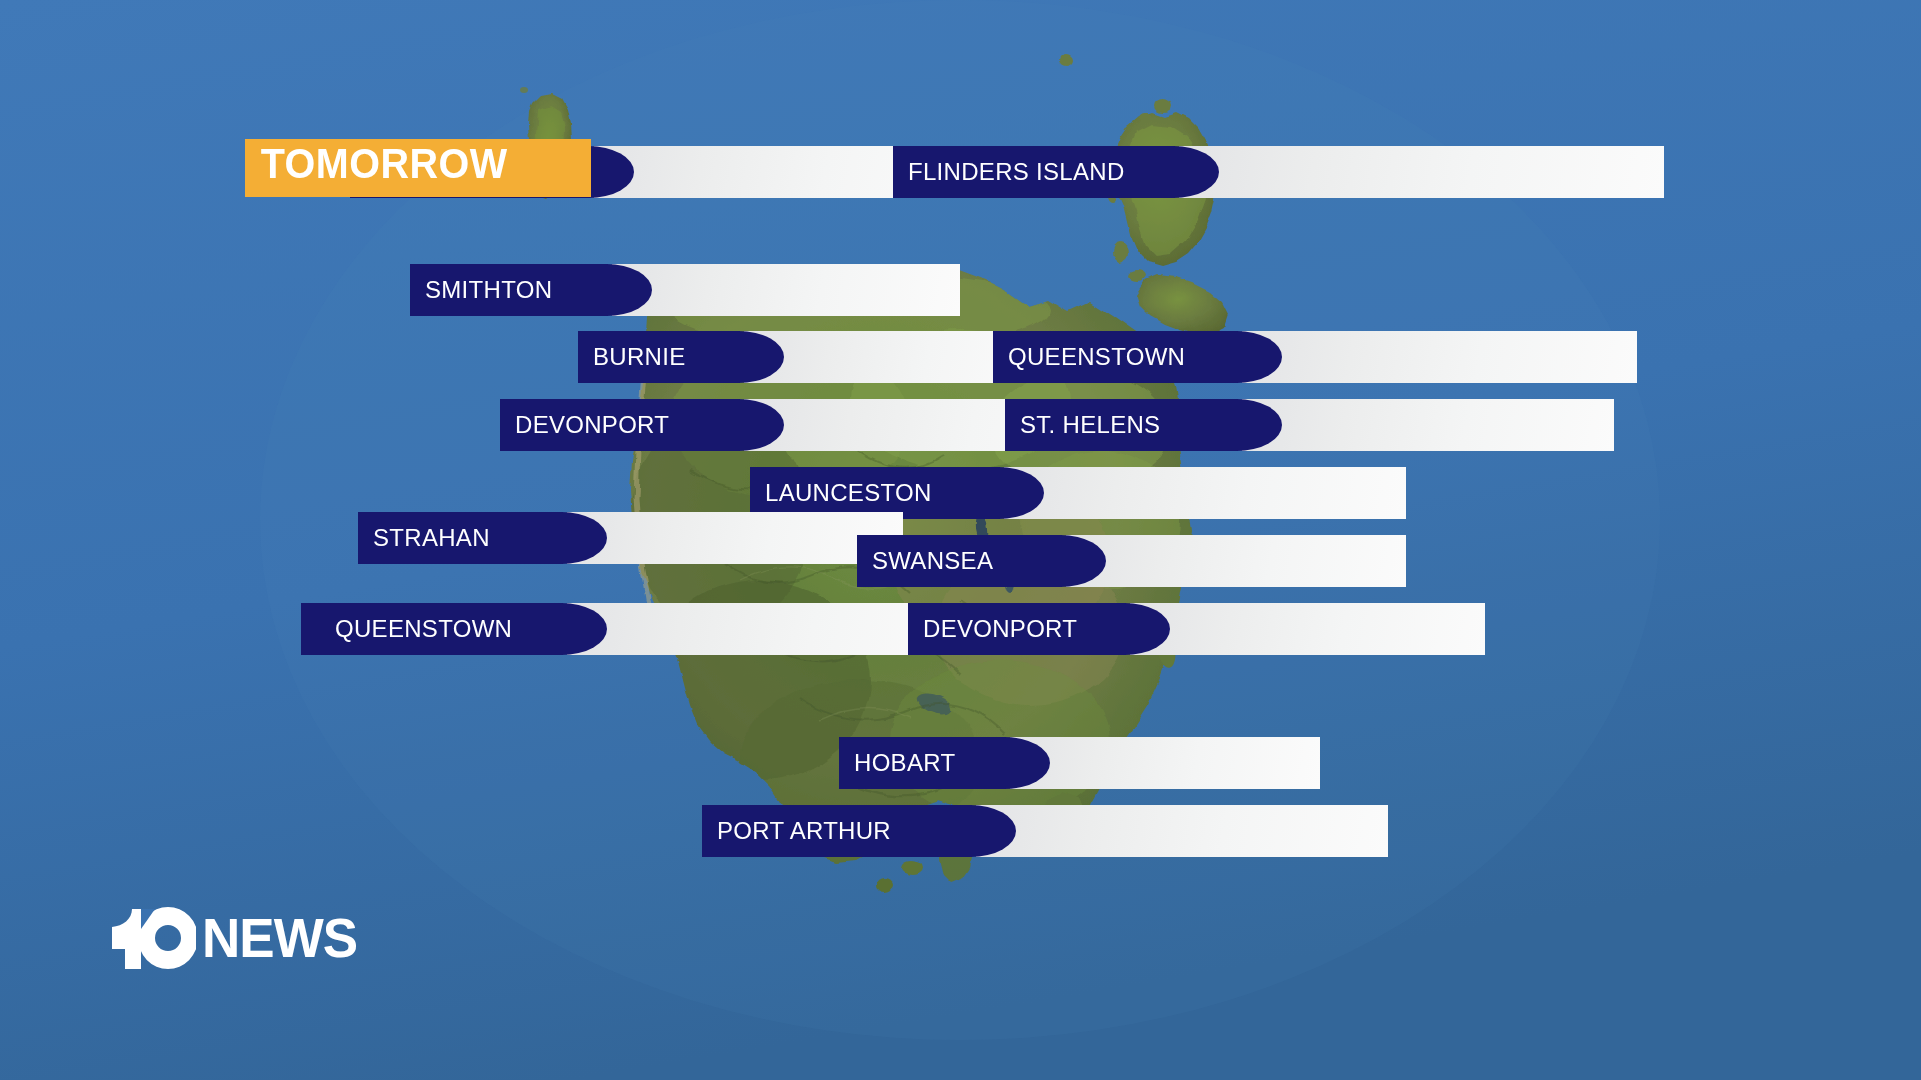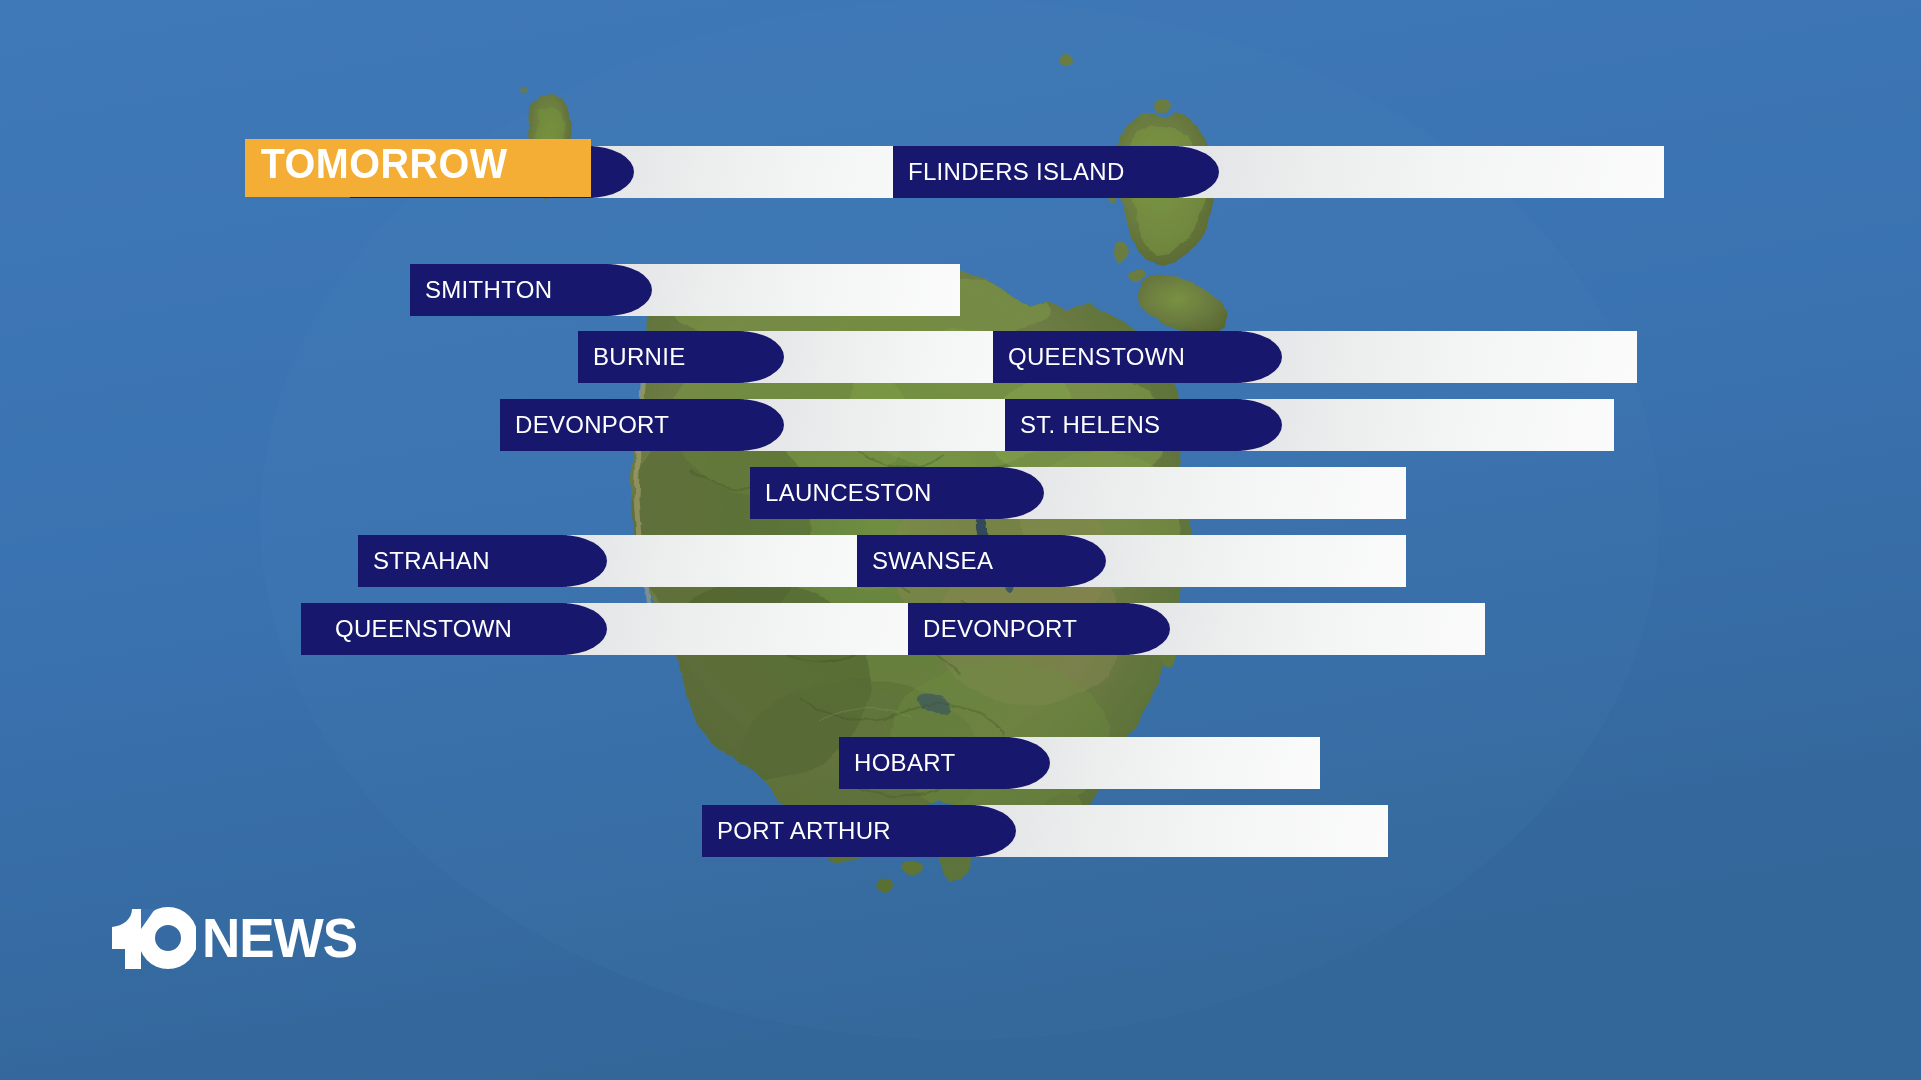--- a/index.html
+++ b/index.html
@@ -350,21 +350,21 @@
         <span class="value" style="left: 263px;"></span>
       </div>
       <div class="city-row" style="left: 750px; top: 467px; width: 652px;">
         <div class="panel" style="left: 254px; width: 402px;"></div>
         <div class="plate" style="width: 250px;">
           <span class="name">LAUNCESTON</span>
         </div>
         <div class="tail" style="left: 248px;"></div>
         <span class="value" style="left: 280px;"></span>
       </div>
-      <div class="city-row" style="left: 358px; top: 535px; width: 541px;">
+      <div class="city-row" style="left: 358px; top: 512px; width: 541px;">
         <div class="panel" style="left: 209px; width: 336px;"></div>
         <div class="plate" style="width: 205px;">
           <span class="name">STRAHAN</span>
         </div>
         <div class="tail" style="left: 203px;"></div>
         <span class="value" style="left: 235px;"></span>
       </div>
       <div class="city-row" style="left: 857px; top: 535px; width: 545px;">
         <div class="panel" style="left: 209px; width: 340px;"></div>
         <div class="plate" style="width: 205px; align-items: center;">

